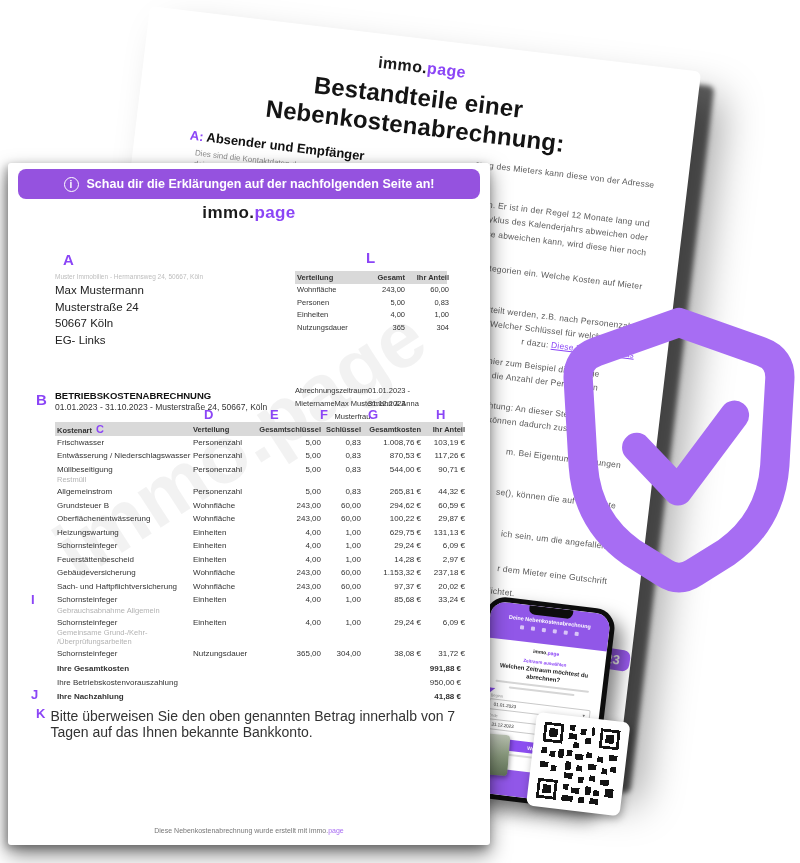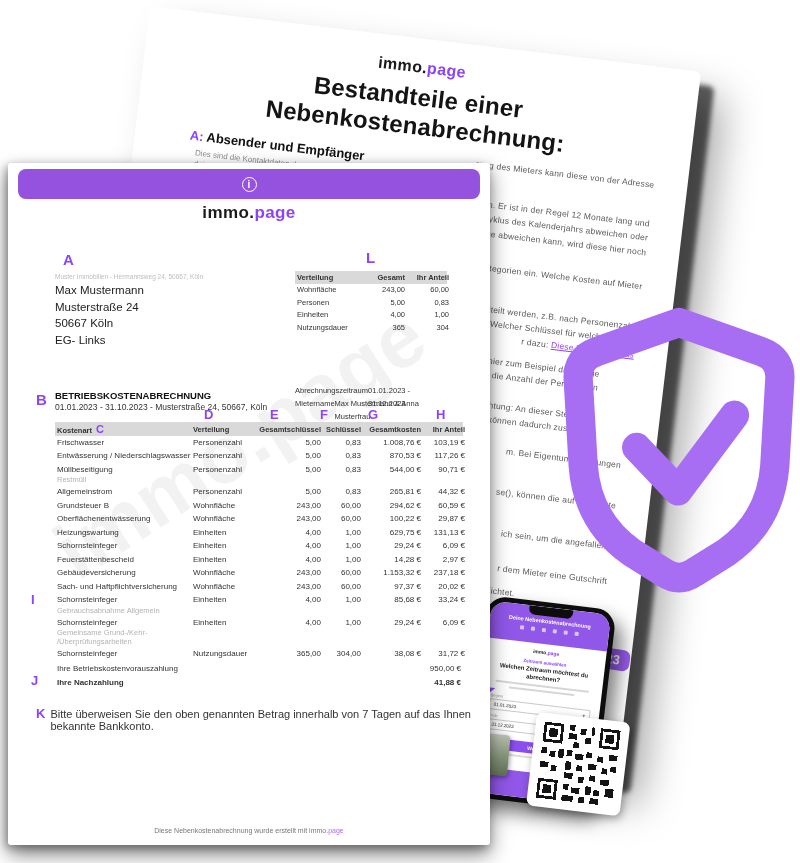--- a/index.html
+++ b/index.html
@@ -95,21 +95,21 @@
     padding:1.5px 2px; line-height:10.5px; }
   .crow .num { text-align:right; }
   .crow .csub { color:#b3b3b3; font-size:7.5px; line-height:9px; }
   .rowmark { position:absolute; left:-24px; top:1px; color:#8b45f6; font-weight:bold; font-size:13px; }
   .sum-row { position:relative; display:flex; justify-content:space-between; padding:1.5px 2px;
     line-height:11px; }
   .sum-row.bold { font-weight:bold; }
   .col-markers span { position:absolute; top:244px; color:#8b45f6; font-weight:bold; font-size:13px; }
   .noteK { position:absolute; left:28px; top:545px; display:flex; gap:5px; align-items:flex-start; }
   .noteK .mk { color:#8b45f6; font-weight:bold; font-size:13px; line-height:11px; }
-  .noteK .txt { font-size:11px; color:#333; }
+  .noteK .txt { font-size:14px; color:#333; }
   .fp-footer { position:absolute; top:664px; left:0; width:100%; text-align:center; font-size:7px; color:#777; }
   .fp-footer .plink { color:#a86df3; }
   .watermark { position:absolute; left:55px; top:350px; font-size:80px; font-weight:bold;
     color:rgba(0,0,0,.05); transform:rotate(-33deg); transform-origin:0 50%; white-space:nowrap; pointer-events:none; }
 
   
   .shield { position:absolute; left:558px; top:304px; width:242px; height:292px; z-index:20; }
 </style>
 </head>
 <body>
@@ -203,20 +203,21 @@
         <path fill="#fff" d="M2 2h5v5H2zM22 2h5v5h-5zM2 22h5v5H2z"></path>
         <path fill="#141414" d="M3 3h3v3H3zM23 3h3v3h-3zM3 23h3v3H3z"></path>
         <path fill="#141414" d="M10 1h2v2h-2zM14 2h2v2h-2zM18 1h1v3h-1zM10 4h3v2h-3zM16 5h2v2h-2zM12 7h2v2h-2zM1 10h2v2H1zM4 11h2v2H4zM7 10h2v3H7zM25 10h3v2h-3zM21 11h2v2h-2zM10 10h2v2h-2zM13 11h3v2h-3zM17 10h2v2h-2zM10 14h2v3h-2zM14 15h2v2h-2zM18 14h3v2h-3zM23 15h2v2h-2zM26 14h2v2h-2zM1 15h3v2H1zM5 16h2v2H5zM10 18h3v2h-3zM15 19h2v2h-2zM19 18h2v2h-2zM23 19h3v2h-3zM10 22h2v2h-2zM13 23h3v2h-3zM18 22h2v3h-2zM21 23h2v2h-2zM25 22h3v3h-3zM10 26h4v2h-4zM16 26h2v2h-2zM20 26h3v2h-3z"></path>
       </svg>
     </div>
   </div>
 
   <div class="front-page">
     <div class="banner">
       <span class="info-circle">i</span>
+      <span>Schau dir die Erklärungen auf der nachfolgenden Seite an!</span>
     </div>
     <div class="fp-logo">
       <span class="dark">immo.</span><span class="purple">page</span>
     </div>
     <div class="watermark">immo.page</div>
 
     <span class="marker mk-lg" style="left:55px; top:88px">A</span>
     <div class="sender-line">Muster Immobilien - Hermannsweg 24, 50667, Köln</div>
     <div class="address">
       <div>Max Mustermann</div>
@@ -425,20 +426,24 @@
             <div class="cname">
               <div>Schornsteinfeger</div>
             </div>
             <div>Nutzungsdauer</div>
             <div class="num">365,00</div>
             <div class="num">304,00</div>
             <div class="num">38,08 €</div>
             <div class="num">31,72 €</div>
           </div>
         </div>
+      <div class="sum-row bold">
+        <span>Ihre Gesamtkosten</span>
+        <span>991,88 €</span>
+      </div>
       <div class="sum-row">
         <span>Ihre Betriebskostenvorauszahlung</span>
         <span>950,00 €</span>
       </div>
       <div class="sum-row bold">
         <span class="rowmark" style="top:0">J</span>
         <span>Ihre Nachzahlung</span>
         <span>41,88 €</span>
       </div>
     </div>

